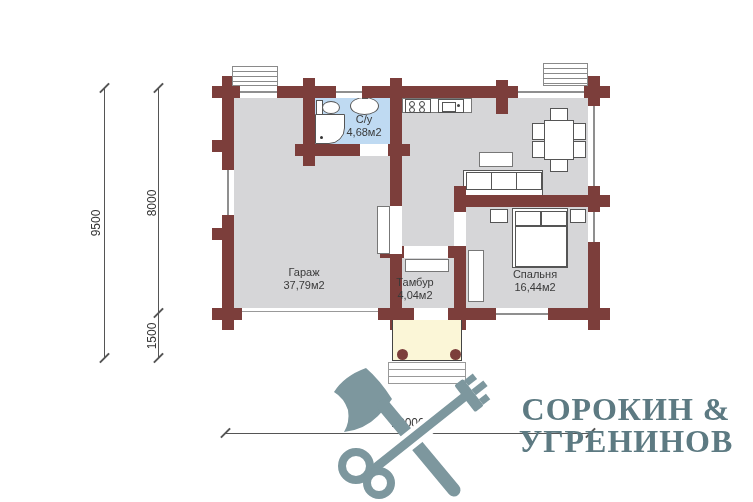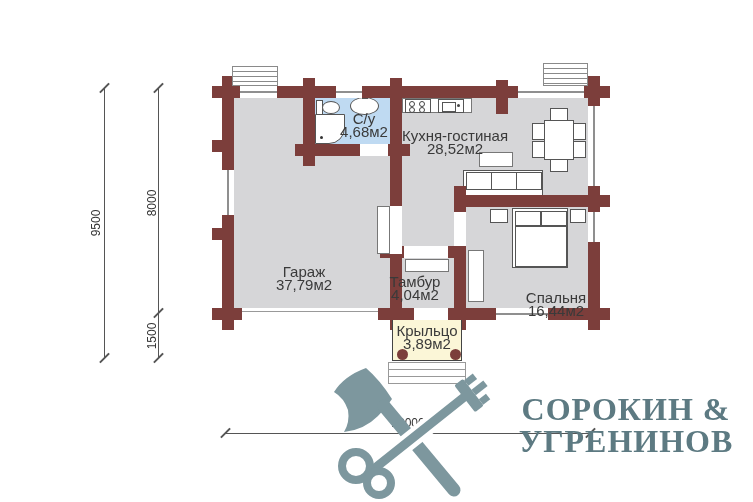--- a/index.html
+++ b/index.html
@@ -9,21 +9,21 @@
   .wall{position:absolute;background:var(--wall,#7c3e3b);}
   .floor{position:absolute;background:var(--floor,#d6d6d8);}
   .win-h{position:absolute;height:12px;background:linear-gradient(to bottom,#fff 0 5px,#8f8f8f 5px 7px,#fff 7px 12px);}
   .win-v{position:absolute;width:12px;background:linear-gradient(to right,#fff 0 5px,#8f8f8f 5px 7px,#fff 7px 12px);}
   .gap{position:absolute;background:#fff;}
   .gate{position:absolute;background:linear-gradient(to bottom,#fff 0 3px,#999 3px 4px,#fff 4px 12px);}
   .casing{position:absolute;background:repeating-linear-gradient(to bottom,#fff 0 4px,#8a8a8a 4px 5px);border:1px solid #8a8a8a;box-sizing:border-box;}
   .furn{position:absolute;background:#fff;border:1px solid #555;box-sizing:border-box;}
   .thin{border-color:#777;}
   .burner{position:absolute;width:6px;height:6px;border:1px solid #444;border-radius:50%;background:#fff;box-sizing:border-box;}
-  .room-label{position:absolute;text-align:center;font-size:15px;line-height:12.5px;color:#3a3a3a;}
+  .room-label{position:absolute;text-align:center;font-size:11px;line-height:12.5px;color:#3a3a3a;}
   .dim-line{position:absolute;background:#555;}
   .tick{position:absolute;width:13px;height:2px;background:#555;transform:rotate(-45deg);}
   .vlab{position:absolute;width:50px;text-align:center;transform:rotate(-90deg);font-size:12px;color:#333;}
   .hlab{position:absolute;text-align:center;font-size:12px;color:#333;}
   .post{position:absolute;width:11px;height:11px;border-radius:50%;background:var(--wall,#7c3e3b);}
   .step{position:absolute;background:#fff;border:1px solid #999;box-sizing:border-box;}
   .logo-big{position:absolute;left:500px;width:252px;text-align:center;
             font-family:"Liberation Serif",serif;font-weight:bold;font-size:32px;
             letter-spacing:1px;color:var(--logo,#5d7a82);white-space:nowrap;}
   .logo-small{position:absolute;left:500px;width:252px;text-align:center;
@@ -141,39 +141,31 @@
   <div class="post" style="left:397px;top:349px;"></div>
   <div class="post" style="left:450px;top:349px;"></div>
   <div class="step" style="left:388px;top:362px;width:78px;height:8px;"></div>
   <div class="step" style="left:388px;top:369px;width:78px;height:8px;"></div>
   <div class="step" style="left:388px;top:376px;width:78px;height:8px;"></div>
 
   <div class="room-label" style="left:334px;top:113px;width:60px;">
     <div>С/у</div>
       <div>4,68м2</div>
   </div>
-  <div class="room-label" style="left:395px;top:130px;width:120px;">
-    <div>Кухня-гостиная</div>
-      <div>28,52м2</div>
-  </div>
   <div class="room-label" style="left:244px;top:218px;width:120px;margin-top:48px;">
     <div>Гараж</div>
       <div>37,79м2</div>
   </div>
   <div class="room-label" style="left:375px;top:276px;width:80px;">
     <div>Тамбур</div>
       <div>4,04м2</div>
   </div>
-  <div class="room-label" style="left:467px;top:292px;width:136px;padding-left:21px;">
+  <div class="room-label" style="left:467px;top:268px;width:136px;">
     <div>Спальня</div>
       <div>16,44м2</div>
-  </div>
-  <div class="room-label" style="left:392px;top:325px;width:70px;">
-    <div>Крыльцо</div>
-      <div>3,89м2</div>
   </div>
 
   <div class="dim-line" style="left:104px;top:88px;width:1px;height:270px;"></div>
   <div class="dim-line" style="left:158px;top:88px;width:1px;height:270px;"></div>
   <div class="dim-line" style="left:225px;top:433px;width:365px;height:1px;"></div>
   <div class="tick" style="left:98px;top:87px;"></div>
   <div class="tick" style="left:98px;top:357px;"></div>
   <div class="tick" style="left:152px;top:87px;"></div>
   <div class="tick" style="left:152px;top:312px;"></div>
   <div class="tick" style="left:152px;top:357px;"></div>

